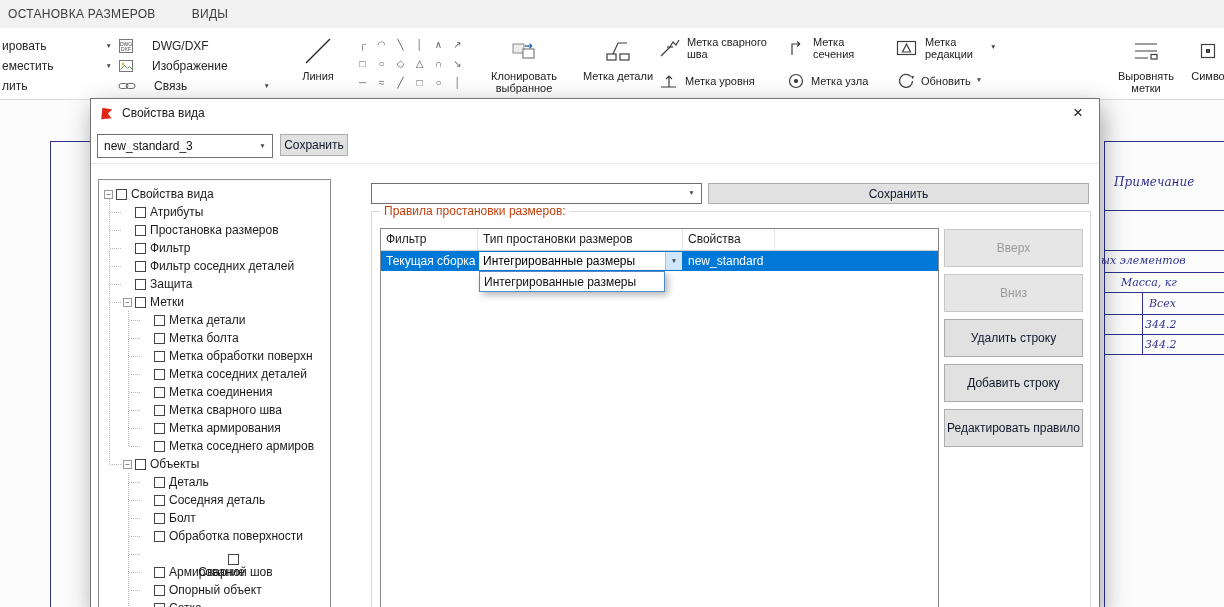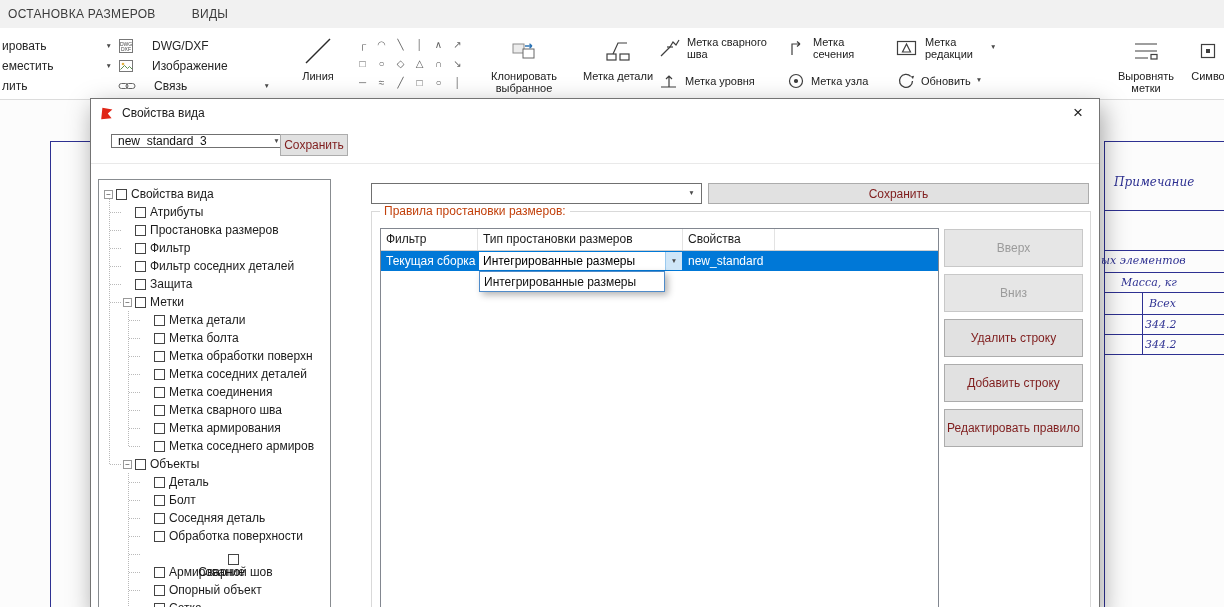--- a/index.html
+++ b/index.html
@@ -30,21 +30,21 @@
 
   
   .dialog{position:absolute;left:90px;top:98px;width:1010px;height:515px;background:#fff;border:1px solid #747474;
           box-shadow:3px 8px 24px rgba(0,0,0,.35);z-index:10}
   .titlebar{height:28px;display:flex;align-items:center;gap:8px;padding:0 8px}
   .dlg-title{font-size:12px;color:#1a1a1a}
   .close-btn{margin-left:auto;width:26px;height:22px;display:flex;align-items:center;justify-content:center;font-size:17px;color:#222}
   .combo{position:absolute;background:#fff;border:1px solid #707070;display:flex;align-items:center;
          padding:0 20px 0 6px;font-size:12px;color:#111;overflow:hidden;white-space:nowrap}
   .dd-btn{position:absolute;top:0;right:0;bottom:0;width:19px;display:flex;align-items:center;justify-content:center}
-  .btn{position:absolute;background:#e1e1e1;border:1px solid #acacac;font-family:inherit;font-size:12px;color:#7f1d1d;
+  .btn{position:absolute;background:#e1e1e1;border:1px solid #acacac;font-family:inherit;font-size:12px;color:#0f172a;
        display:flex;align-items:center;justify-content:center;white-space:nowrap}
   .hsep{position:absolute;left:0;right:0;height:1px;background:#e9e9e9}
 
   .tree{position:absolute;left:7px;top:80px;width:233px;height:436px;border:1px solid #888c90;background:#fff;
         padding-top:5px;overflow:hidden}
   .tree-item{position:relative;height:18px;display:flex;align-items:center}
   .exp-slot{width:11px;height:9px;flex:none;display:flex;align-items:center;justify-content:center;margin-right:2px}
   .exp-box{width:9px;height:9px;border:1px solid #999;background:#fff;font-size:8px;line-height:7px;display:flex;
            align-items:center;justify-content:center;color:#333}
   .cb{width:11px;height:11px;border:1px solid #444;background:#fff;flex:none;margin-right:4px}
@@ -318,21 +318,21 @@
     <div class="titlebar">
       <span class="ricon">
         <svg width="15" height="15" viewBox="0 0 15 15">
             <path d="M2.2 13.2 L3.4 1.8 L13.4 3.6 L8.8 7.4 L12.6 12.2 Z" fill="#e02617"></path>
           </svg>
       </span>
       <span class="dlg-title">Свойства вида</span>
       <span class="close-btn">×</span>
     </div>
 
-    <div class="combo" style="left:20px;top:35px;width:176px;height:14px">
+    <div class="combo" style="left:6px;top:35px;width:176px;height:24px">
       <span>new_standard_3</span>
       <span class="dd-btn">
           <span class="caret">▼</span>
         </span>
     </div>
     <button class="btn" style="left:189px;top:35px;width:68px;height:22px">Сохранить</button>
 
     <div class="hsep" style="top:64px"></div>
 
     <div class="tree">
@@ -474,29 +474,29 @@
           </span>
           <span class="cb"></span>
           <span class="tree-label">Деталь</span>
         </div>
 
         <div class="tree-item l2" style="padding-left: 42px;">
           <span class="exp-slot" style="visibility: hidden;">
             <span class="exp-box"></span>
           </span>
           <span class="cb"></span>
+          <span class="tree-label">Соседняя деталь</span>
+        </div>
+
+        <div class="tree-item l2" style="padding-left: 42px;">
+          <span class="exp-slot" style="visibility: hidden;">
+            <span class="exp-box"></span>
+          </span>
+          <span class="cb"></span>
           <span class="tree-label">Болт</span>
-        </div>
-
-        <div class="tree-item l2" style="padding-left: 42px;">
-          <span class="exp-slot" style="visibility: hidden;">
-            <span class="exp-box"></span>
-          </span>
-          <span class="cb"></span>
-          <span class="tree-label">Соседняя деталь</span>
         </div>
 
         <div class="tree-item l2" style="padding-left: 42px;">
           <span class="exp-slot" style="visibility: hidden;">
             <span class="exp-box"></span>
           </span>
           <span class="cb"></span>
           <span class="tree-label">Обработка поверхности</span>
         </div>
 

